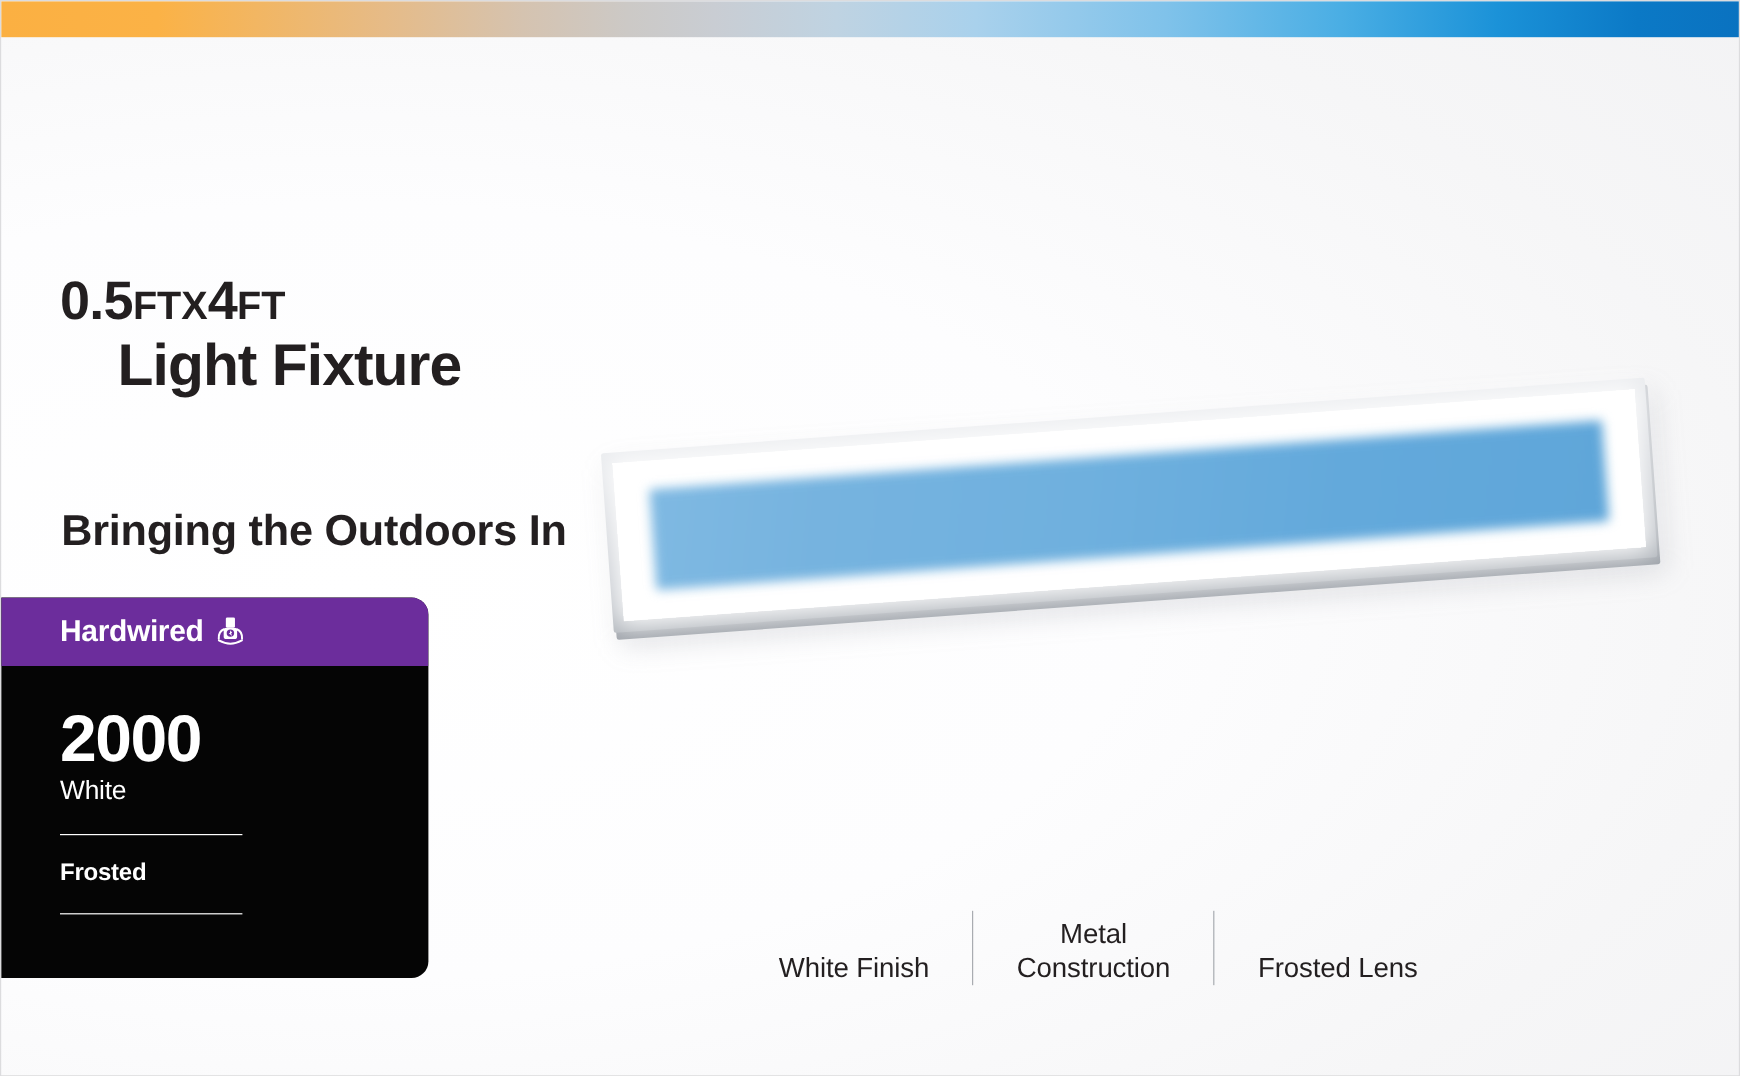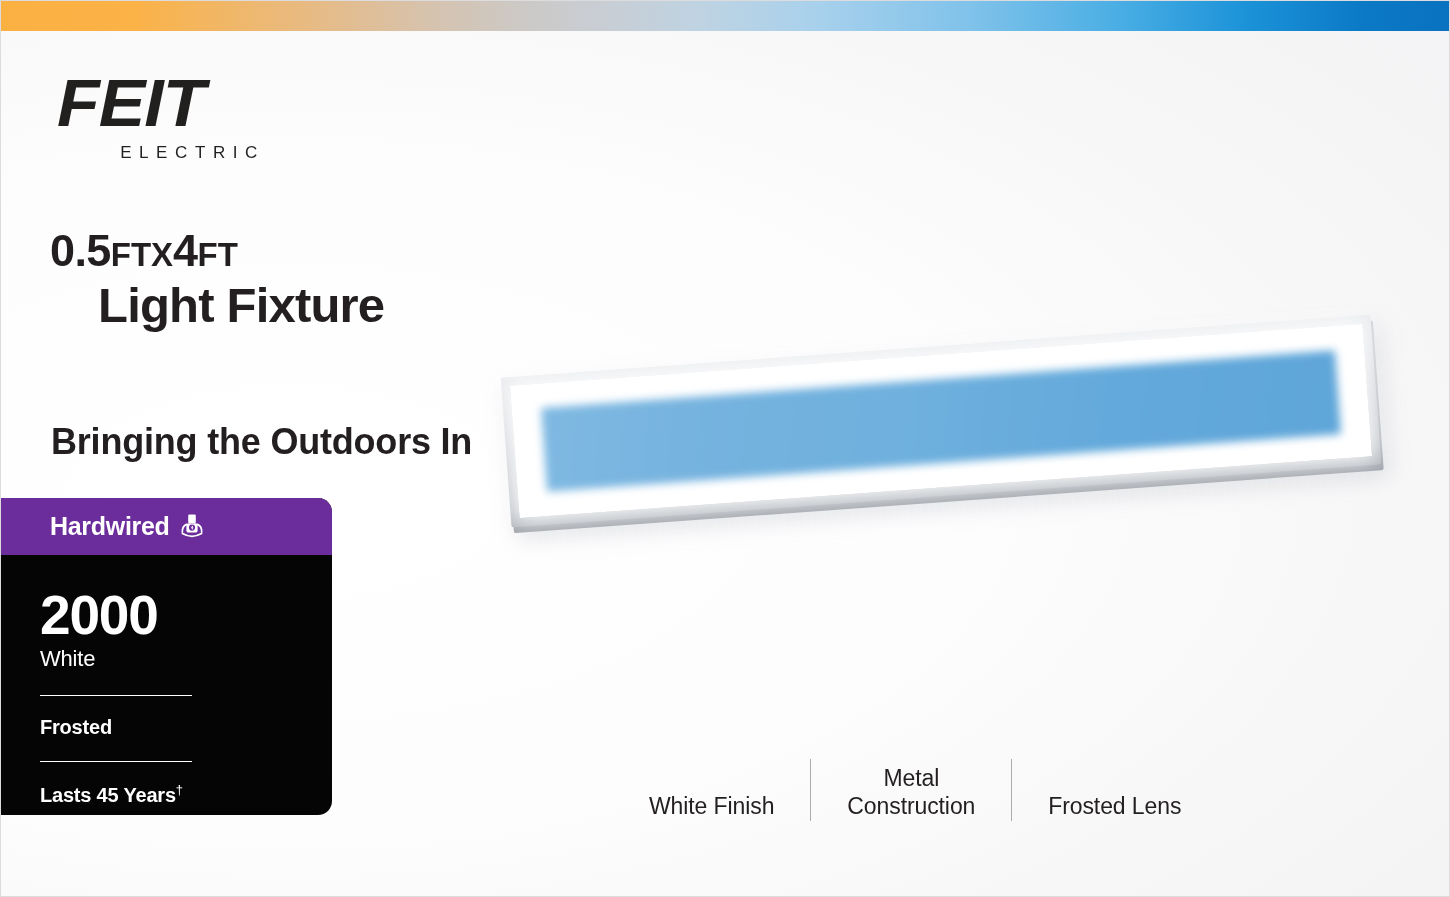--- a/index.html
+++ b/index.html
@@ -140,21 +140,21 @@
     color: #231f20;
     letter-spacing: -0.2px;
     margin-top: 32px;
   }
 
   
   #spec-card {
     position: absolute;
     left: 0;
     top: 497px;
-    width: 331px;
+    width: 356px;
     height: 317px;
     border-radius: 0 14px 14px 0;
     overflow: hidden;
     background: #050505;
   }
   #spec-header {
     height: 57px;
     background: #6c2d9c;
     display: flex;
     align-items: center;
@@ -166,21 +166,21 @@
     font-size: 25px;
     font-weight: bold;
     letter-spacing: -0.3px;
   }
   #hardwired-icon {
     margin-left: 11px;
     display: inline-flex;
     align-items: center;
   }
   #spec-body {
-    padding: 34px 0 0 39px;
+    padding: 34px 0 0 49px;
   }
   #lumens-value {
     color: #ffffff;
     font-size: 55px;
     font-weight: bold;
     line-height: 0.96;
     letter-spacing: -1.2px;
   }
   #lumens-label {
     color: #ffffff;
@@ -302,24 +302,20 @@
   }
 </style>
 </head>
 <body>
 
 <div id="stage">
 
   <div id="gradient-bar"></div>
 
 
-  <div id="logo-block">
-    <div id="logo-wordmark">FEIT</div>
-    <div id="logo-sub">ELECTRIC</div>
-  </div>
 
   <div id="headline">
     <div id="headline-line1"><span>0.5</span><span class="unit">FT</span><span class="unit">X</span><span>4</span><span class="unit">FT</span></div>
     <div id="headline-line2">Light Fixture</div>
   </div>
   <div id="tagline">Bringing the Outdoors In</div>
 
   <div id="spec-card">
     <div id="spec-header">
       <span id="spec-header-label">Hardwired</span>
@@ -334,21 +330,20 @@
           <path d="M1.4 19.6 C5 21.6 8 22.4 11 22.4 C14 22.4 17 21.6 20.6 19.6" stroke="#ffffff" stroke-width="1.7" fill="none" stroke-linecap="round"></path>
         </svg>
       </span>
     </div>
     <div id="spec-body">
       <div id="lumens-value">2000</div>
       <div id="lumens-label">White</div>
       <div class="spec-divider"></div>
       <div class="spec-feature">Frosted</div>
       <div class="spec-divider"></div>
-      <div class="spec-feature"><span>Lasts 45 Years</span><sup>†</sup></div>
     </div>
   </div>
 
   <div id="product-area">
     <div id="panel-wrap">
       <div id="panel-shadow"></div>
       <div id="panel-edge"></div>
       <div id="panel-frame">
         <div id="panel-lens">
           <div id="panel-glow"></div>

